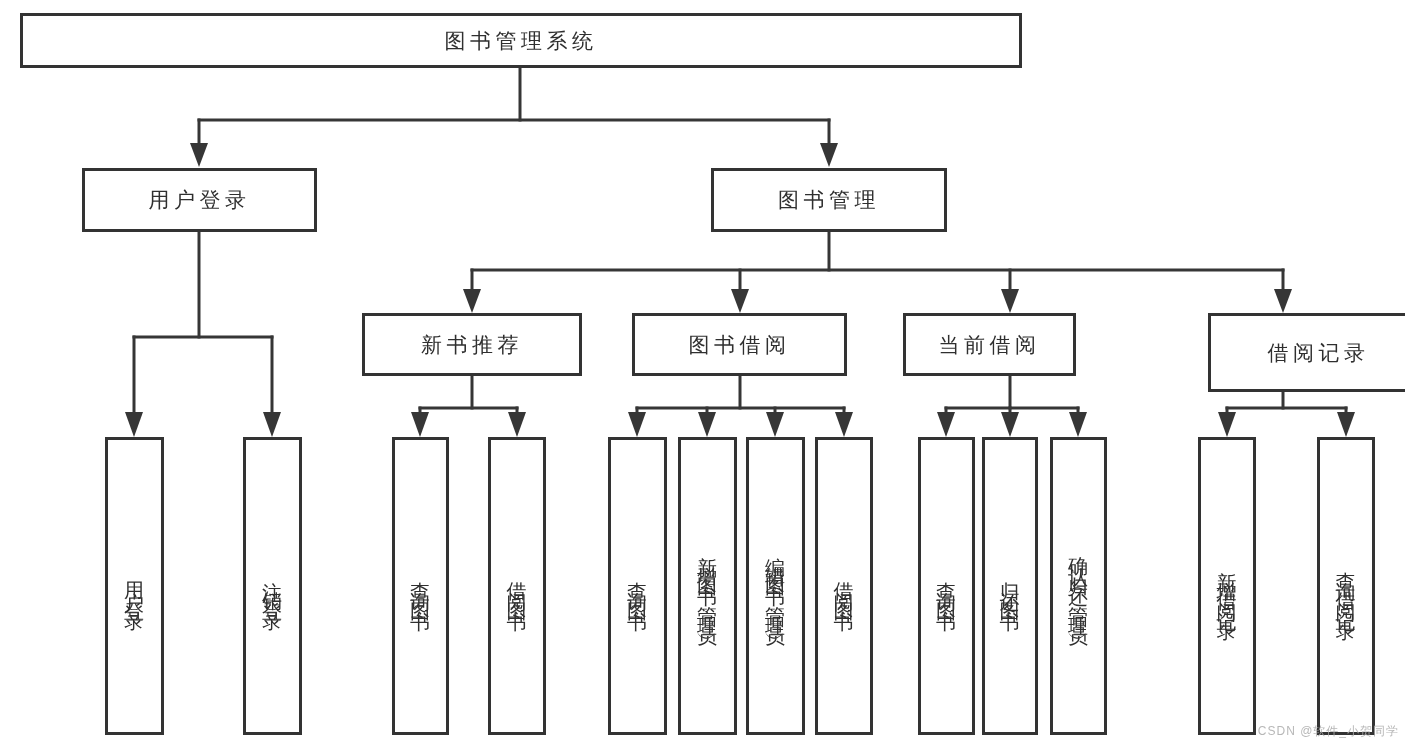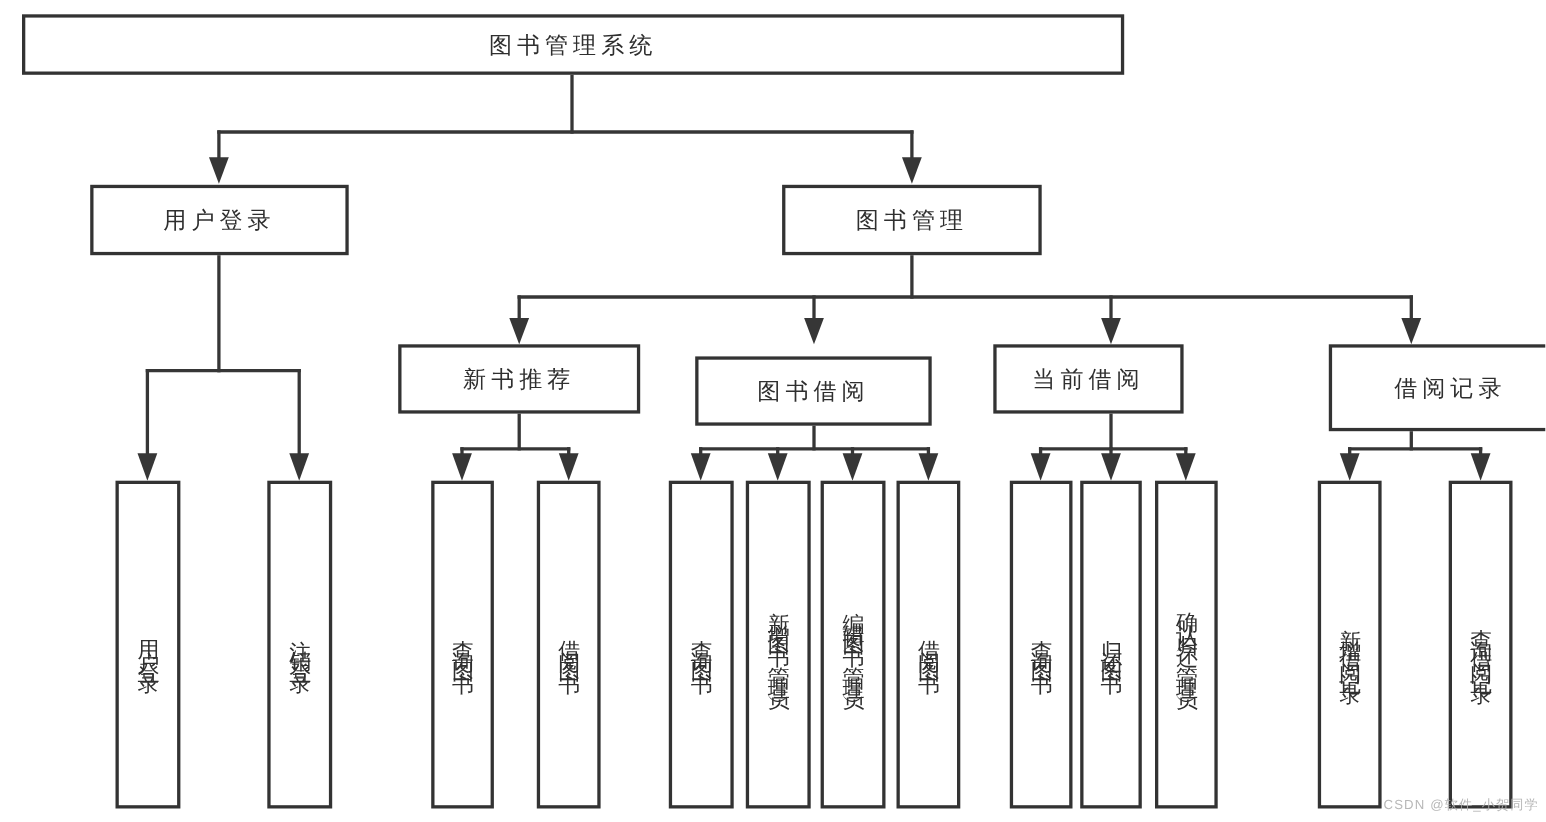--- a/index.html
+++ b/index.html
@@ -112,21 +112,21 @@
   <div class="node h" style="left:82px;top:168px;width:235px;height:64px;">
     <span class="lbl">用户登录</span>
   </div>
   <div class="node h" style="left:362px;top:313px;width:220px;height:63px;">
     <span class="lbl">新书推荐</span>
   </div>
 
   <div class="node h" style="left:711px;top:168px;width:236px;height:64px;">
     <span class="lbl">图书管理</span>
   </div>
-  <div class="node h" style="left:632px;top:313px;width:215px;height:63px;margin-top:11px;">
+  <div class="node h" style="left:632px;top:313px;width:215px;height:63px;">
     <span class="lbl">图书借阅</span>
   </div>
   <div class="node h" style="left:903px;top:313px;width:173px;height:63px;">
     <span class="lbl">当前借阅</span>
   </div>
   <div class="node h" style="left:1172px;top:313px;width:221px;height:79px;margin-left:36px;">
     <span class="lbl">借阅记录</span>
   </div>
 
   <div class="node v" style="left:105px;top:437px;width:59px;height:298px;">

